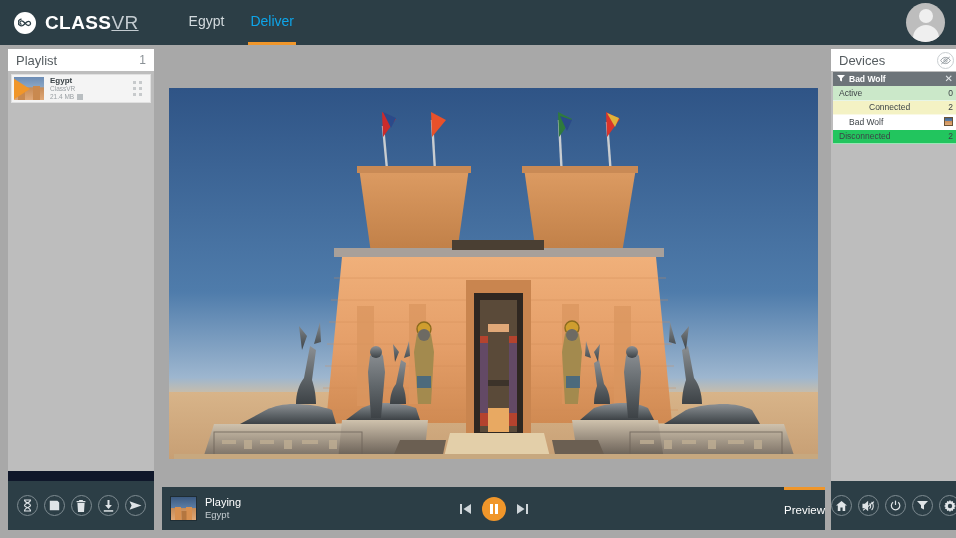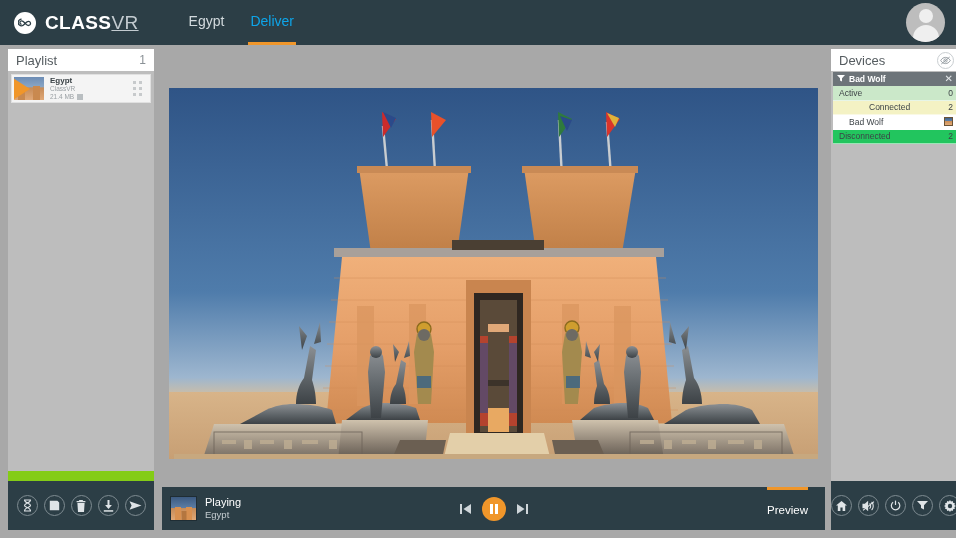--- a/index.html
+++ b/index.html
@@ -39,21 +39,21 @@
   .avatar .head {
     position: absolute; left: 50%; top: 6px; transform: translateX(-50%);
     width: 14px; height: 14px; border-radius: 50%; background: #efefef;
   }
   .avatar .body {
     position: absolute; left: 50%; top: 22px; transform: translateX(-50%);
     width: 26px; height: 22px; border-radius: 13px 13px 0 0; background: #efefef;
   }
 
   
-  .col-left { position: absolute; left: 8px; top: 49px; width: 146px; height: 481px; background: #84cc16; }
+  .col-left { position: absolute; left: 8px; top: 49px; width: 146px; height: 481px; background: #0f172a; }
   .col-center { position: absolute; left: 162px; top: 49px; width: 663px; height: 481px; background: #a8a8a8; }
   .col-right { position: absolute; left: 831px; top: 49px; width: 129px; height: 481px; background: #bdbdbd; }
 
   
   .panel-head {
     height: 22px; background: #ffffff; display: flex; align-items: center;
     justify-content: space-between; padding: 0 8px;
   }
   .panel-head .title { font-size: 13px; color: #555c60; }
   .panel-head .count { font-size: 12px; color: #8a9196; }
@@ -130,21 +130,21 @@
   .pb-controls {
     position: absolute; left: 50%; transform: translateX(-50%);
     display: flex; align-items: center; gap: 10px;
   }
   .pb-skip { color: #cfd6da; cursor: pointer; display: flex; }
   .pb-play {
     width: 24px; height: 24px; border-radius: 50%; background: #f0962a;
     display: flex; align-items: center; justify-content: center; cursor: pointer; gap: 2px;
   }
   .pb-play i { display: block; width: 3px; height: 10px; background: #ffffff; }
-  .pb-tabs { position: absolute; right: 17px; display: flex; align-items: center; height: 43px; }
+  .pb-tabs { position: absolute; right: 0; display: flex; align-items: center; height: 43px; }
   .pb-tab {
     font-size: 11.5px; color: #d6dcdf; margin-left: 16px; height: 43px;
     display: flex; align-items: center; cursor: pointer; border-top: 3px solid transparent;
   }
   .pb-tab.active { color: #ffffff; border-top-color: #f0962a; }
 
   
   .dev-head {
     height: 22px; background: #ffffff; display: flex; align-items: center;
     justify-content: space-between; padding: 0 6px 0 8px;

